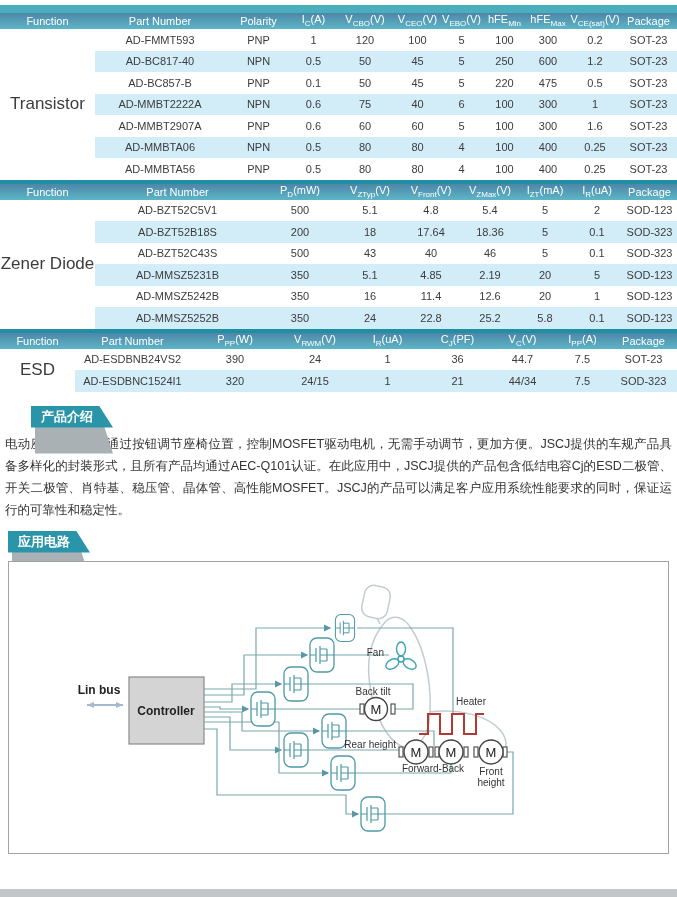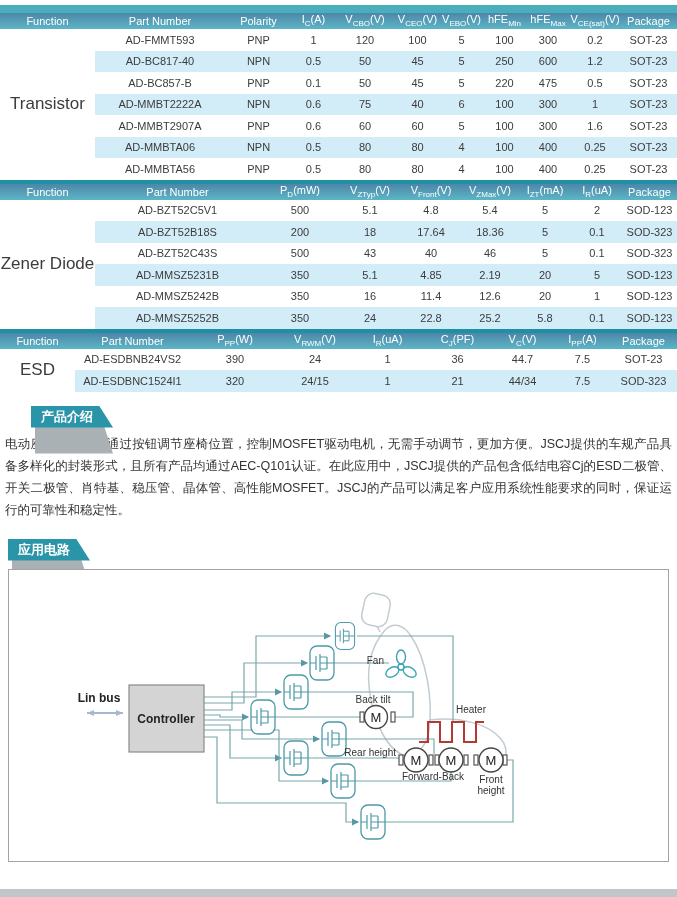--- a/index.html
+++ b/index.html
@@ -20,21 +20,21 @@
   .divider{height:4px;background:#1f8fa3;}
   
   .badge-wrap{position:relative;display:inline-block;margin:0 0 0 8px;}
   .badge-shadow{position:absolute;left:4px;top:4px;color:transparent;background:#aab1b4;
         font-size:13px;font-weight:bold;padding:3px 20px 4px 10px;
         clip-path:polygon(0 0,calc(100% - 14px) 0,100% 100%,0 100%);}
   .badge{position:relative;background:#2a95a8;color:#fff;font-size:13px;font-weight:bold;
         padding:3px 20px 4px 10px;
         clip-path:polygon(0 0,calc(100% - 14px) 0,100% 100%,0 100%);}
   .sec1{margin-top:15px;margin-left:31px;}
-  .sec2{margin-top:19px;}
+  .sec2{margin-top:11px;}
   .intro{margin:7px 5px 0 5px;font-size:12.5px;color:#333;line-height:22px;text-align:justify;}
   
   .circuit-box{position:relative;margin:10px auto 0 auto;width:659px;height:291px;
         border:1px solid #a3a3a3;background:#fff;}
   .footer-strip{position:absolute;left:0;bottom:0;width:677px;height:8px;background:#c2c6c8;}
   svg text{font-family:"Liberation Sans","DejaVu Sans",sans-serif;}
 </style>
 </head>
 <body>
 

